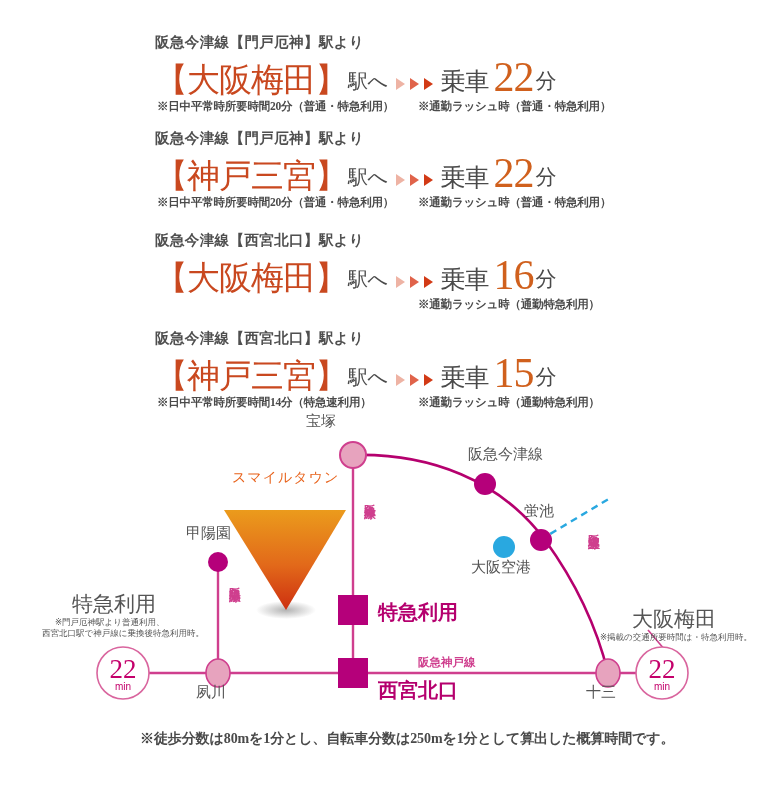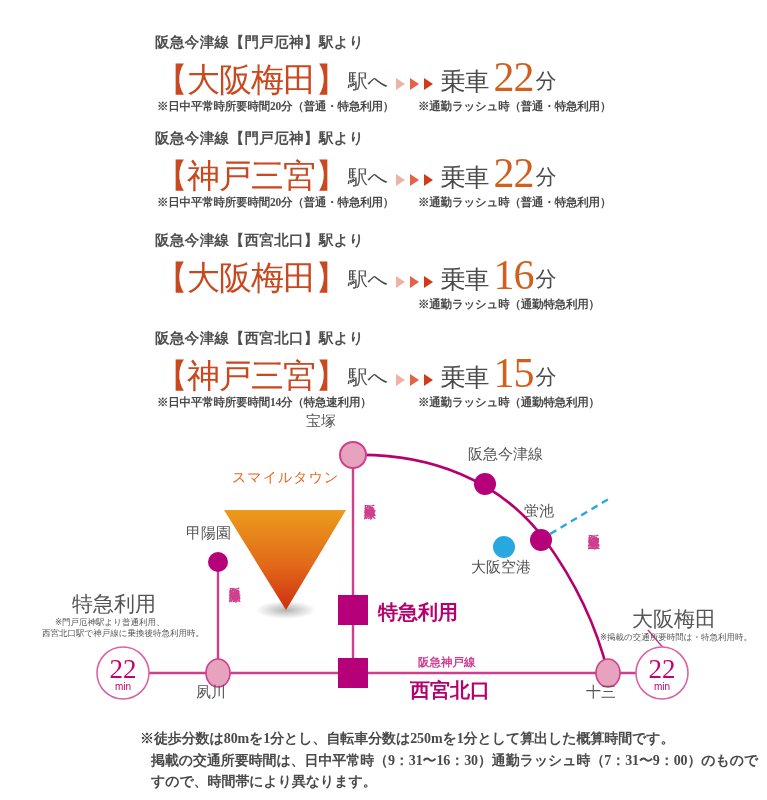--- a/index.html
+++ b/index.html
@@ -247,21 +247,21 @@
 
   <div class="map-label lbl-station" style="left:306px;top:-13px;">宝塚</div>
   <div class="map-label lbl-station" style="left:468px;top:20px;">阪急今津線</div>
   <div class="map-label lbl-station" style="left:524px;top:77px;">蛍池</div>
   <div class="map-label lbl-station" style="left:471px;top:133px;">大阪空港</div>
   <div class="map-label lbl-station" style="left:186px;top:99px;">甲陽園</div>
   <div class="map-label lbl-station" style="left:196px;top:258px;">夙川</div>
   <div class="map-label lbl-station" style="left:586px;top:258px;">十三</div>
 
   <div class="map-label lbl-key" style="left:378px;top:174px;">特急利用</div>
-  <div class="map-label lbl-key" style="left:378px;top:252px;margin-left:32px;">西宮北口</div>
+  <div class="map-label lbl-key" style="left:378px;top:252px;">西宮北口</div>
 
   <div class="map-label lbl-line-v" style="left:362px;top:70px;">阪急今津線</div>
   <div class="map-label lbl-line-v" style="left:227px;top:153px;">阪急甲陽線</div>
   <div class="map-label lbl-line-v" style="left:586px;top:100px;">阪急宝塚線</div>
   <div class="map-label lbl-line" style="left:418px;top:230px;">阪急神戸線</div>
 
   <div class="map-label site-sub" style="left:232px;top:44px;">スマイルタウン</div>
 
   <div class="map-label lbl-station-big" style="left:72px;top:165px;">特急利用</div>
   <div class="map-label lbl-note-sm" style="left:55px;top:192px;">※門戸厄神駅より普通利用、</div>
@@ -275,14 +275,13 @@
   <div class="map-label lbl-note-sm" style="left:600px;top:207px;">※掲載の交通所要時間は・特急利用時。</div>
   <div class="map-label" style="left:637px;top:232px;width:50px;text-align:center;">
     <div class="min-num">22</div>
     <div class="min-unit">min</div>
   </div>
 
 </div>
 
 <div id="footer">
   <div>※徒歩分数は80mを1分とし、自転車分数は250mを1分として算出した概算時間です。</div>
-  <div>掲載の交通所要時間は、日中平常時（9：31〜16：30）通勤ラッシュ時（7：31〜9：00）のものですので、時間帯により異なります。</div>
 </div>
 
 </body></html>

